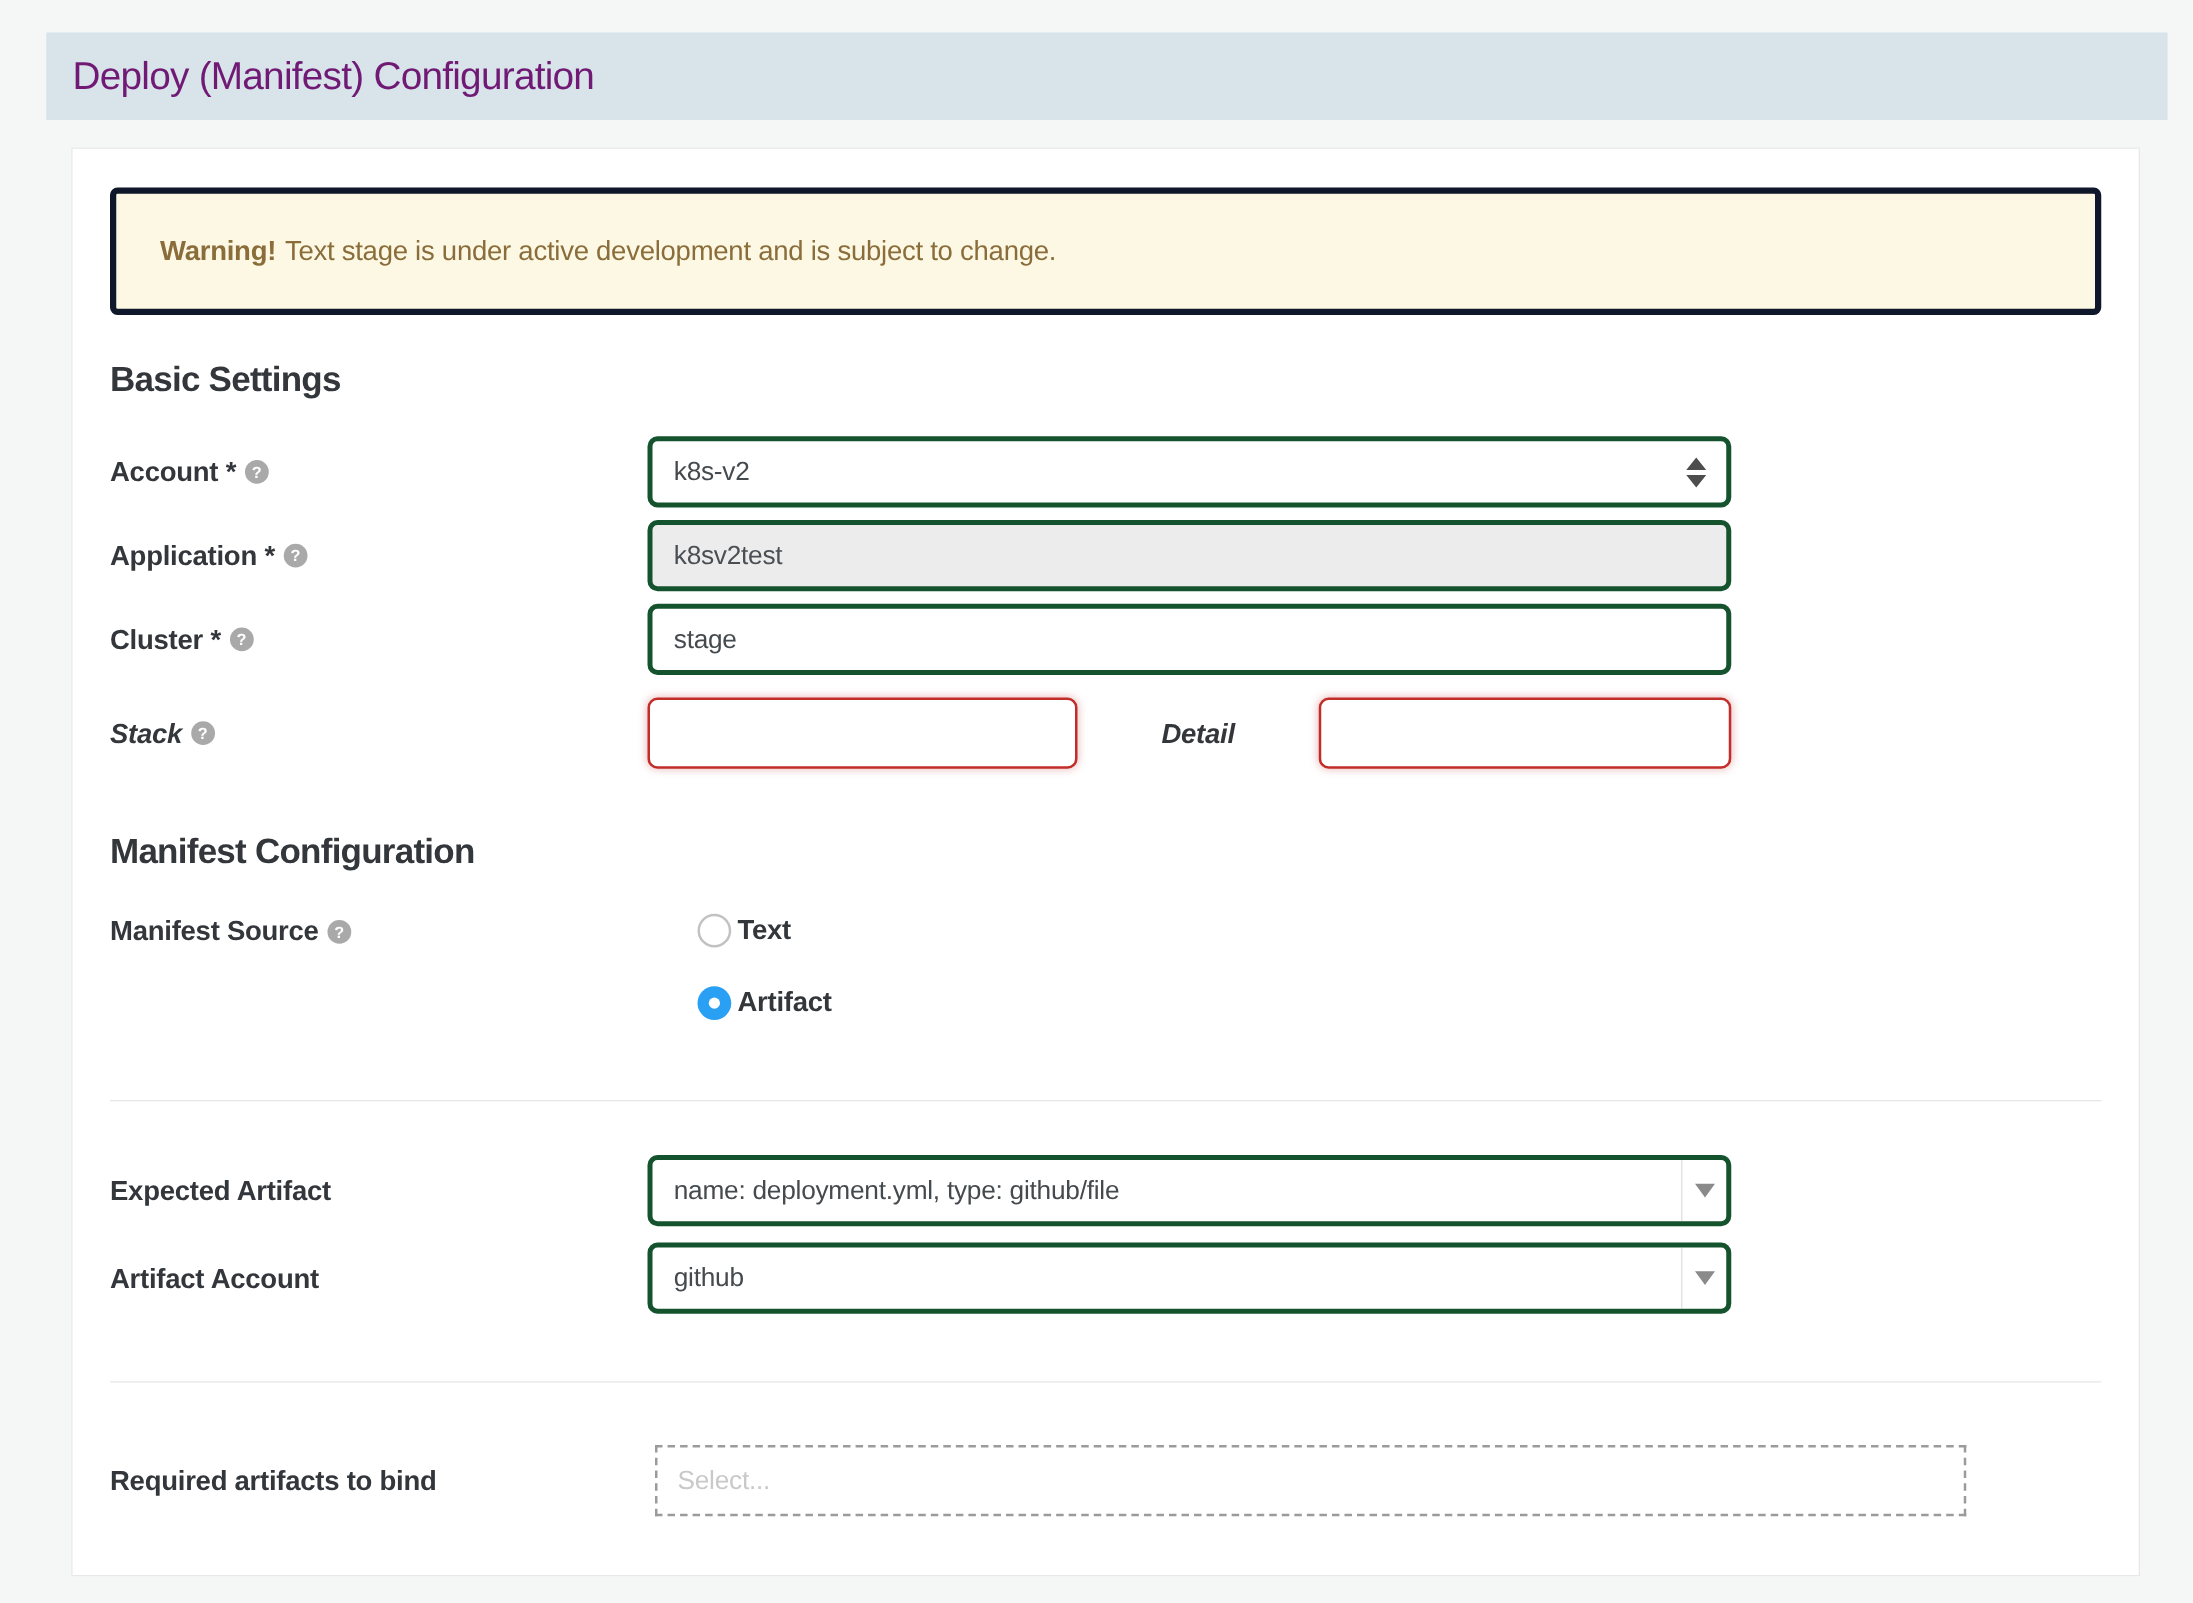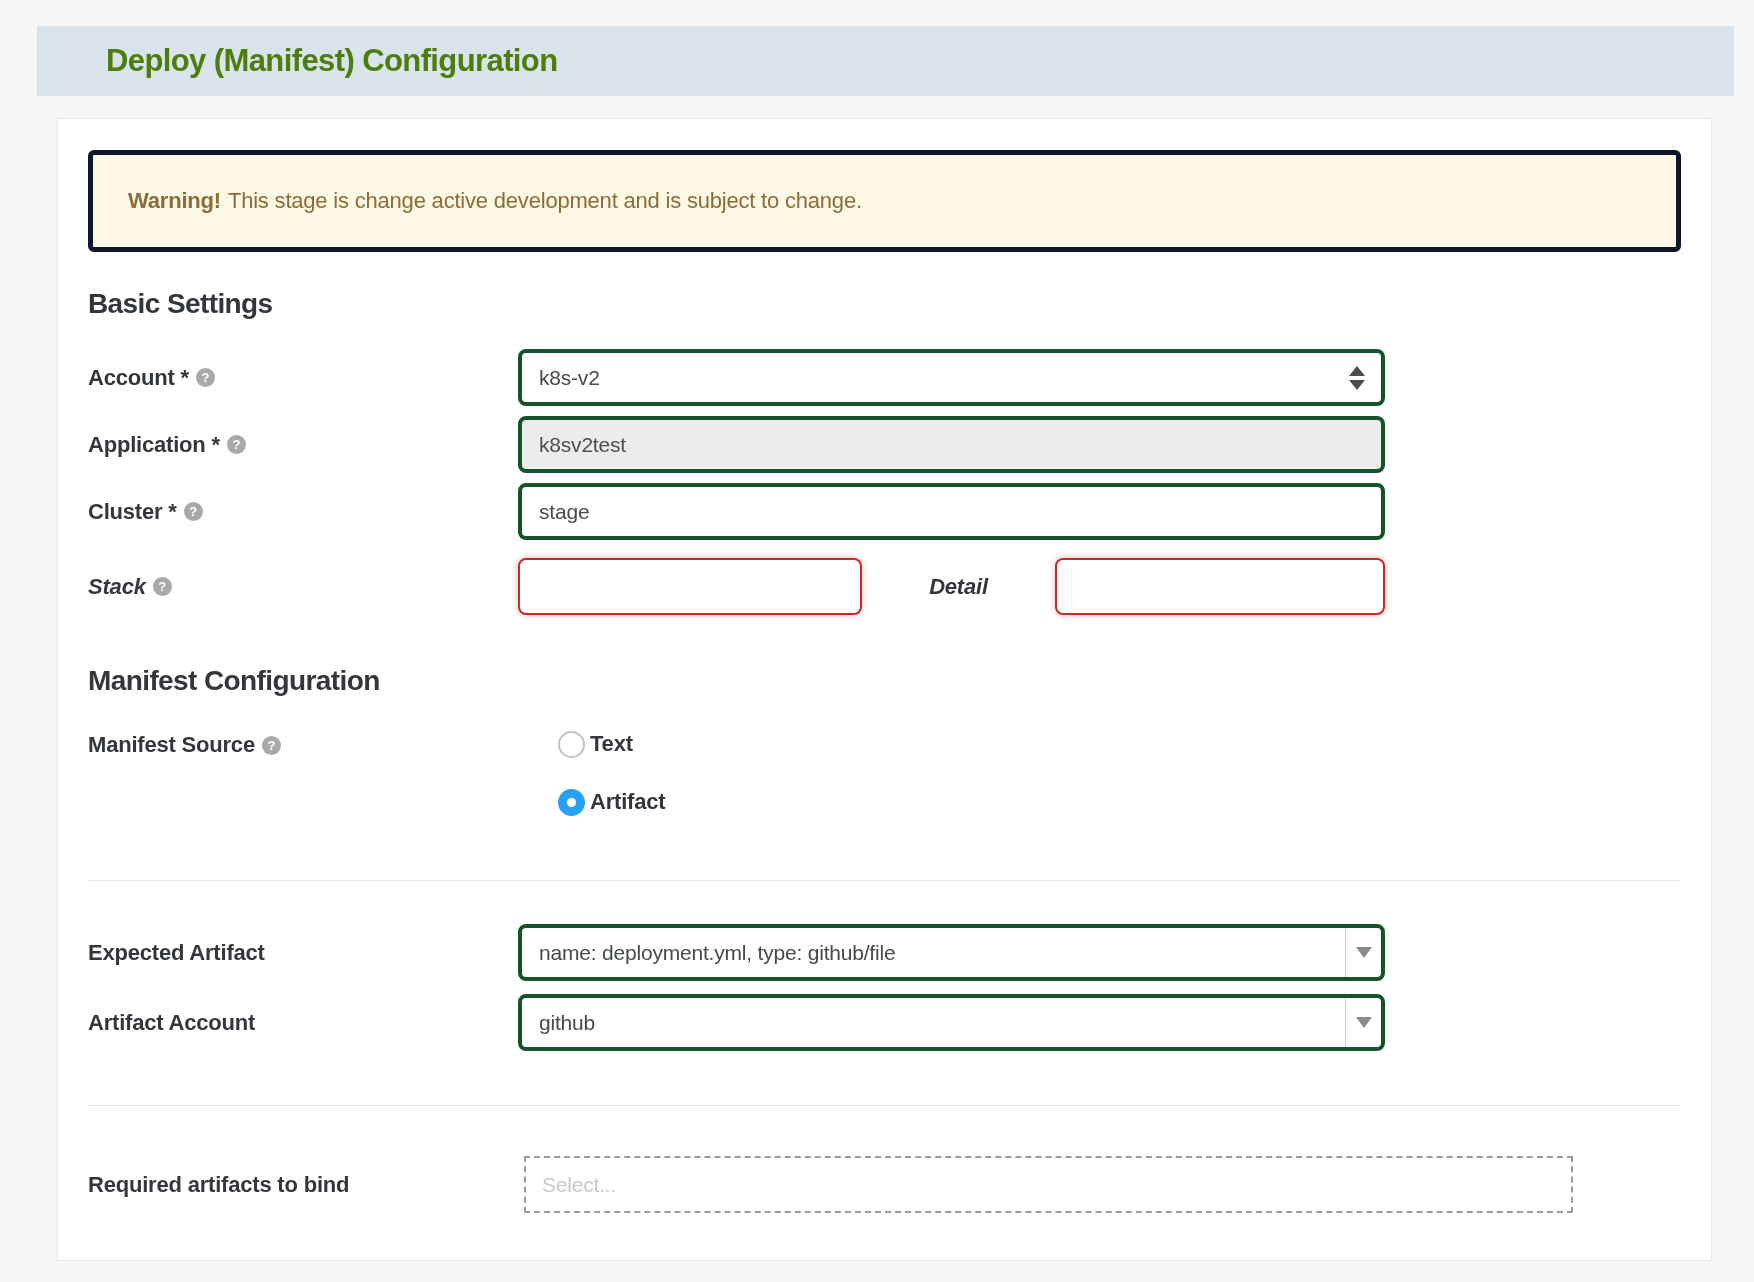--- a/index.html
+++ b/index.html
@@ -9,21 +9,21 @@
     background:#f5f6f6;
     letter-spacing:-0.2px;
   }
   .page { position:relative; width:1754px; height:1282px; background:#f5f6f6; overflow:hidden; }
 
   
   .header-bar {
     position:absolute; left:37px; top:26px; width:1697px; height:70px;
     background:#d8e4e9; display:flex; align-items:center; padding-left:21px;
   }
-  .header-title { font-size:31px; font-weight:bold; color:#4d7c0f; letter-spacing:-0.6px;margin-left:48px; }
+  .header-title { font-size:31px; font-weight:normal; color:#701a75; letter-spacing:-0.6px; }
 
   
   .card {
     position:absolute; left:57px; top:118px; width:1655px; height:1143px;
     background:#ffffff; border:1px solid #e8e8e8; padding:0 30px; overflow:hidden;
   }
 
   
   .warning {
     margin-top:31px; height:102px;
@@ -132,21 +132,21 @@
 <div class="page">
 
   <div class="header-bar">
     <span class="header-title">Deploy (Manifest) Configuration</span>
   </div>
 
   <div class="card">
 
     <div class="warning">
       <b>Warning!</b>
-      <span>This stage is change active development and is subject to change.</span>
+      <span>Text stage is under active development and is subject to change.</span>
     </div>
 
     <div class="section-heading heading-basic">Basic Settings</div>
 
     <div class="form-row mt-account">
       <div class="label-cell">
         <span class="label-text">
           <span>Account</span>
           <span>*</span>
         </span>

